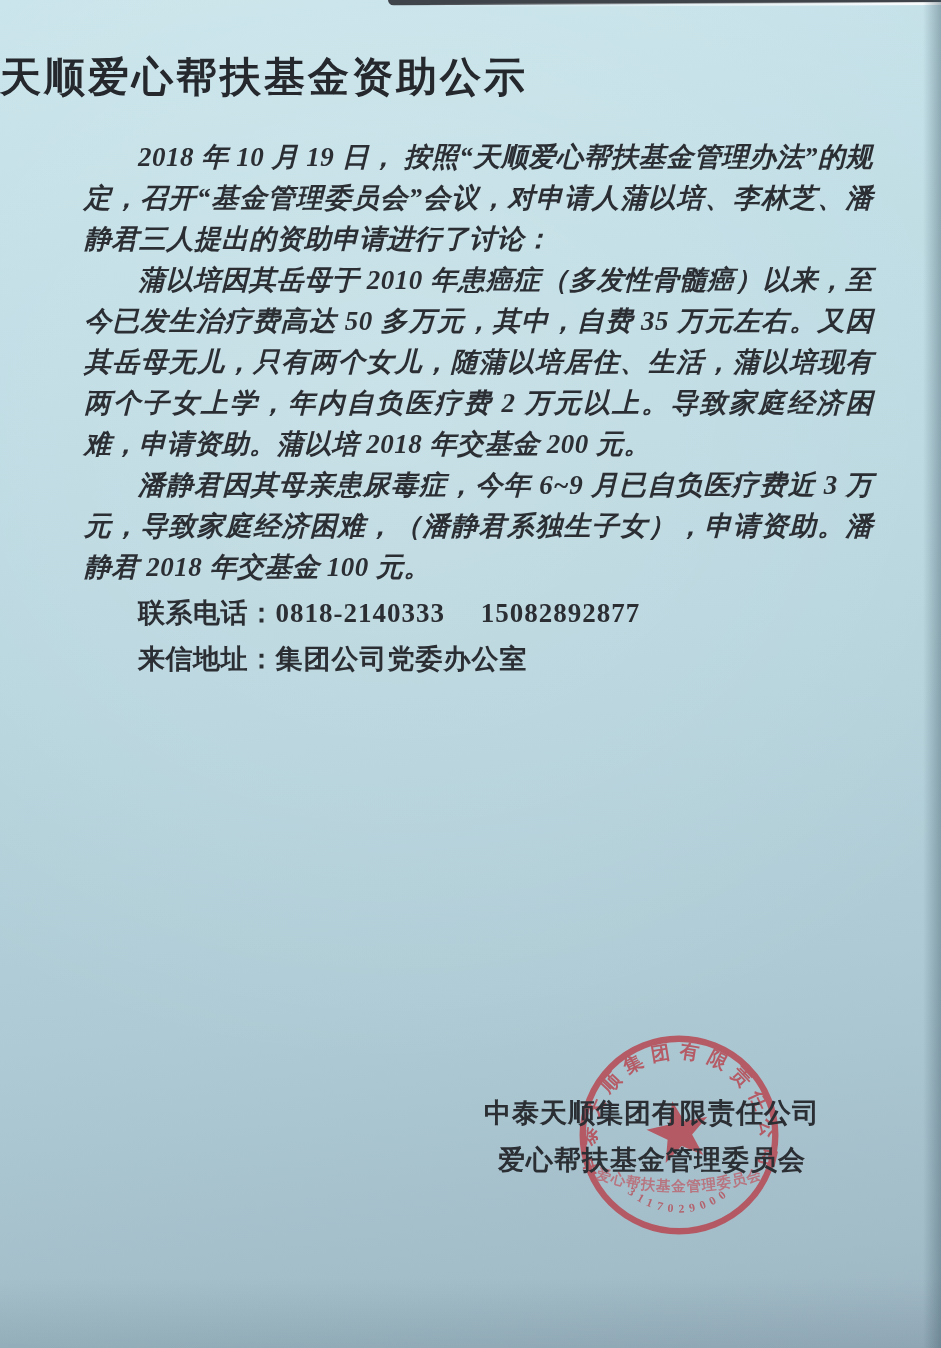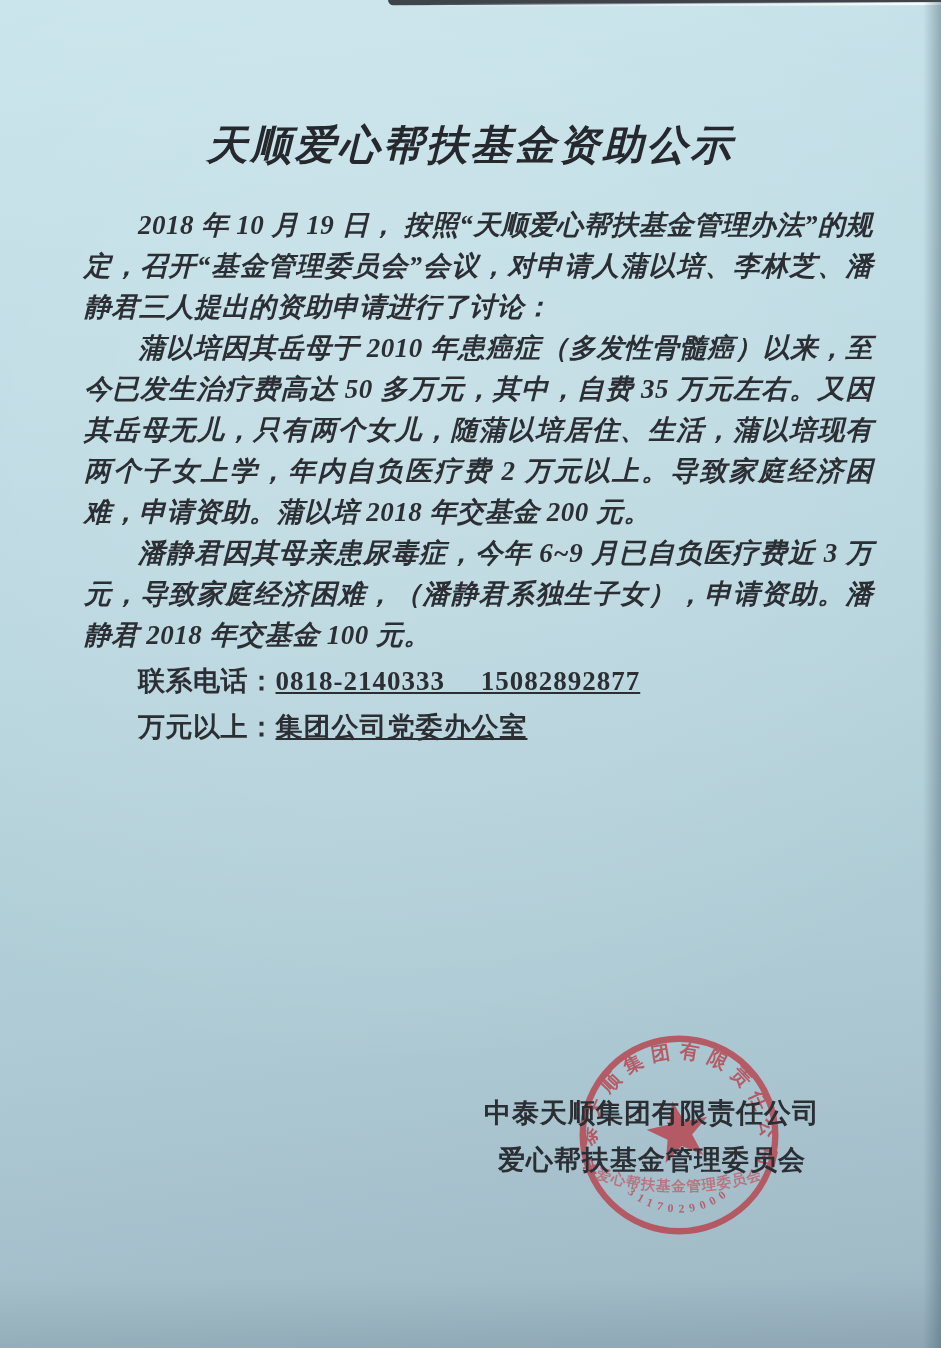--- a/index.html
+++ b/index.html
@@ -16,33 +16,32 @@
   .edge-top-dark{ position:absolute; top:-5px; left:388px; width:560px; height:9px;
     background:#3f444a; border-radius:0 0 10px 6px; transform:rotate(-0.25deg); }
   .edge-top-light{ position:absolute; top:3px; left:430px; width:511px; height:3px;
     background:linear-gradient(to right, rgba(255,255,255,.05), rgba(255,255,255,.9)); transform:rotate(-0.2deg); }
   .edge-right{ position:absolute; top:0; right:0; width:18px; height:100%;
     background:linear-gradient(to right, rgba(62,88,101,0), rgba(62,88,101,.40)); }
   .edge-bottom{ position:absolute; bottom:0; left:0; width:100%; height:70px;
     background:linear-gradient(to bottom, rgba(70,95,108,0), rgba(70,95,108,.16)); }
 
   .doc-title{
-    padding-top:120px; text-align:center;
+    padding-top:52px; 
     font-size:41px; line-height:50px; font-weight:700; letter-spacing:3px; color:#25282c;
     margin-bottom:35px;
-    font-style:italic;
   }
   .body-text{
     padding:0 68px 0 84px;
     font-size:27px; line-height:41px; font-weight:600; letter-spacing:.5px;
     text-align:justify; color:#2b2f34;
   }
   .body-text p{ text-indent:2em; margin:0;font-style:italic; }
   .contact-row{ margin-top:5px; padding-left:2em; font-size:27px; line-height:41px; font-weight:600; }
-  .contact-row .val{ letter-spacing:1px;text-decoration:underline; }
+  .contact-row .val{ letter-spacing:1px; }
 
   .signature{
     position:absolute; left:468px; top:1090px; width:368px; z-index:3;
     text-align:center; font-size:27px; font-weight:600; color:#2b2f34;
   }
   .signature .sig-line{ line-height:47px; letter-spacing:1px; }
 
   .seal{ position:absolute; left:570px; top:1026px; width:218px; height:218px; z-index:2; opacity:.82; }
   .seal text{ font-family:"Liberation Serif","DejaVu Serif",serif; }
 </style>
@@ -60,21 +59,21 @@
 
   <div class="body-text">
     <p>2018 年 10 月 19 日，  按照“天顺爱心帮扶基金管理办法”的规定，召开“基金管理委员会”会议，对申请人蒲以培、李林芝、潘静君三人提出的资助申请进行了讨论：</p>
     <p>蒲以培因其岳母于 2010 年患癌症（多发性骨髓癌）以来，至今已发生治疗费高达 50 多万元，其中，自费 35 万元左右。又因其岳母无儿，只有两个女儿，随蒲以培居住、生活，蒲以培现有两个子女上学，年内自负医疗费 2 万元以上。导致家庭经济困难，申请资助。蒲以培 2018 年交基金 200 元。</p>
     <p>潘静君因其母亲患尿毒症，今年 6~9 月已自负医疗费近 3 万元，导致家庭经济困难，（潘静君系独生子女），申请资助。潘静君 2018 年交基金 100 元。</p>
 
     <div class="contact-row">
       <span class="lbl">联系电话：</span><span class="val">0818-2140333　 15082892877</span>
     </div>
     <div class="contact-row">
-      <span class="lbl">万元以上：</span><span class="val">集团公司党委办公室</span>
+      <span class="lbl">来信地址：</span><span class="val">集团公司党委办公室</span>
     </div>
   </div>
 
   <svg class="seal" viewBox="0 0 240 240" aria-hidden="true">
     <defs>
       <path id="sealArcTop" d="M 33 157 A 92 92 0 1 1 207 157" fill="none"></path>
       <path id="sealArcInner" d="M 30 168 A 300 300 0 0 0 210 168" fill="none"></path>
       <path id="sealArcSerial" d="M 52 172 A 86 86 0 0 0 188 172" fill="none"></path>
     </defs>
     <circle cx="120" cy="120" r="106" fill="none" stroke="#b8444e" stroke-width="7"></circle>

